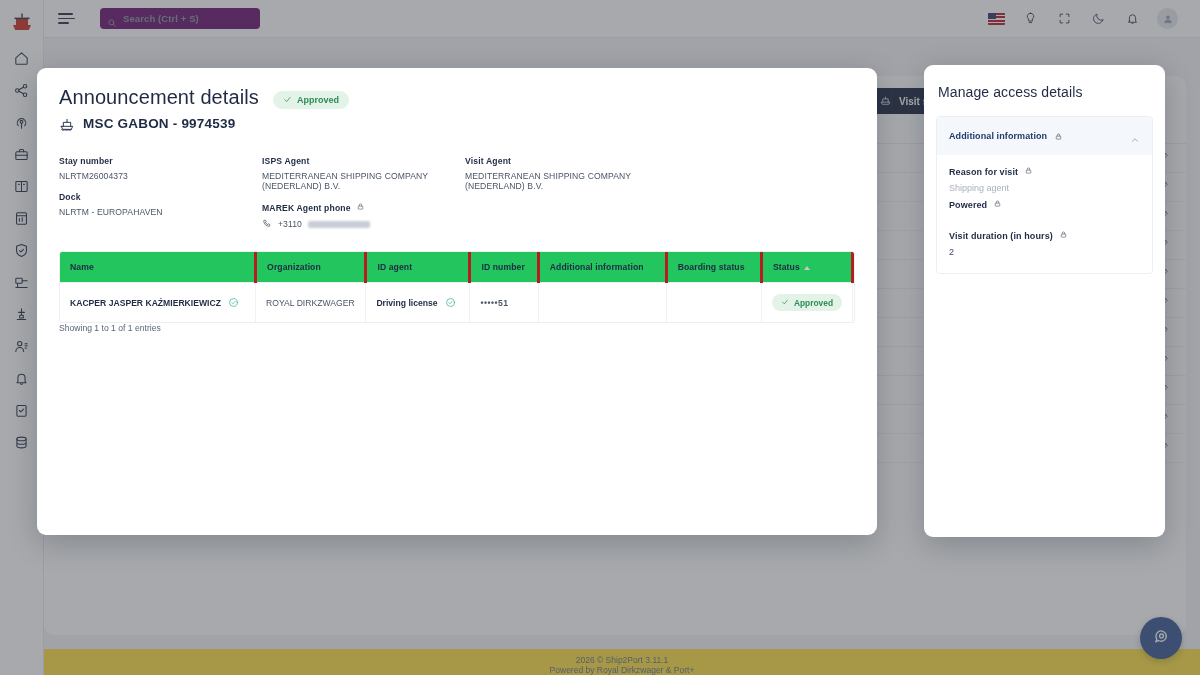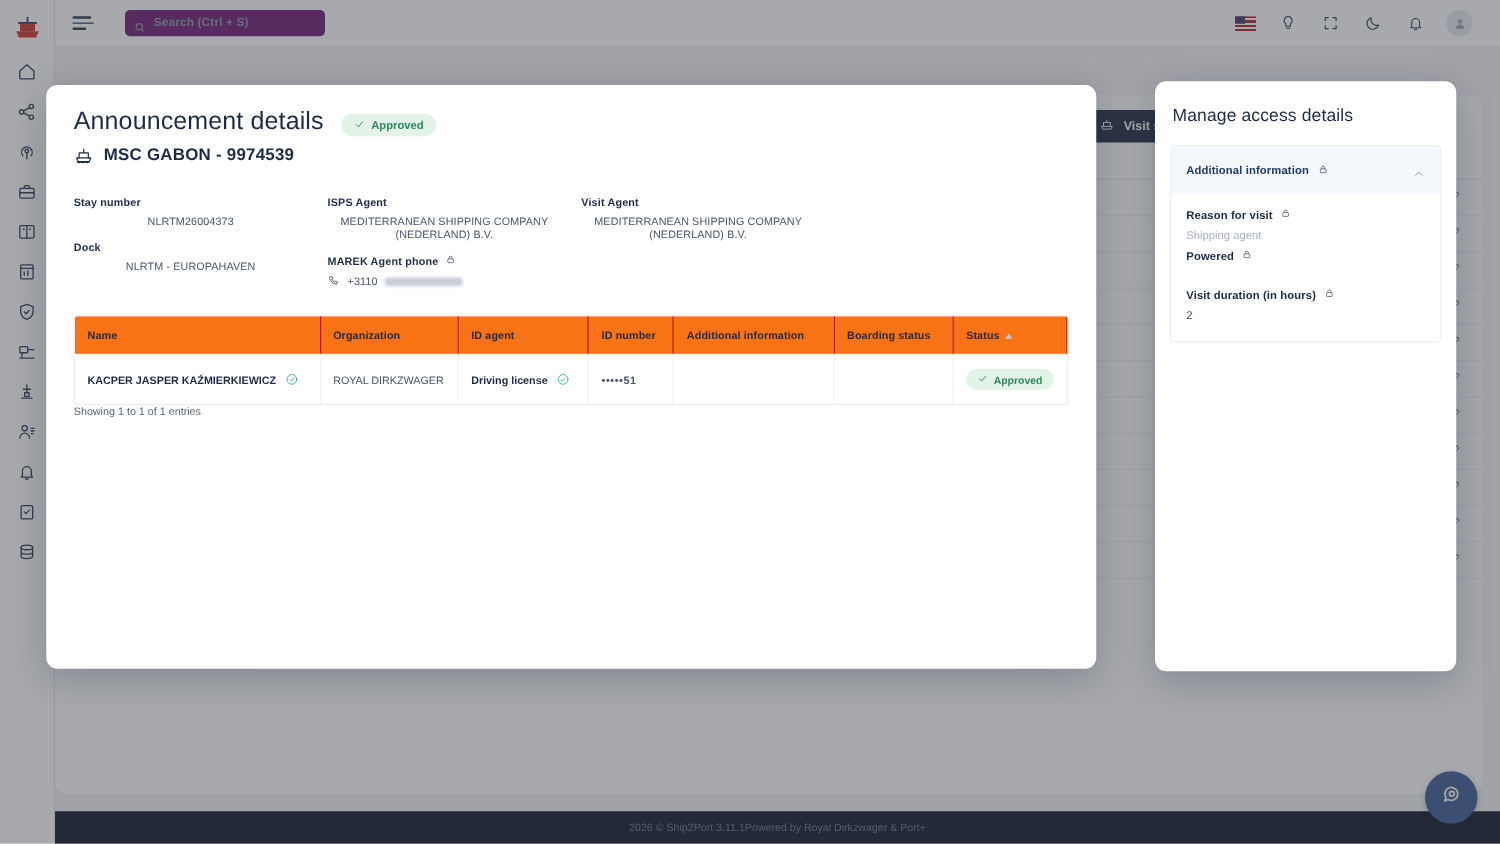--- a/index.html
+++ b/index.html
@@ -87,22 +87,22 @@
   .list-row {
     height: 29px; display: flex; align-items: center; padding: 0 16px;
     font-size: 9.5px; color: #3c4862; border-bottom: 1px solid #f1f2f5;
   }
   .list-row .edit { margin-left: auto; }
   .list-row .edit svg { width: 12px; height: 12px; stroke: #3b4a66; fill: none; stroke-width: 1.4; stroke-linecap: round; stroke-linejoin: round; }
 
   
   .footer {
     position: absolute; left: 44px; bottom: 0; right: 0; height: 26px;
-    display: flex; align-items: center; justify-content: center;
-    padding: 0 14px; font-size: 8.5px; color: #6b7688; background: #0f172a;
+    display: flex; align-items: center; justify-content: flex-end;
+    padding: 0 14px; font-size: 8.5px; color: #6b7688; background: #fde047; flex-direction: column;
   }
 
   .fab {
     position: absolute; right: 18px; bottom: 16px; width: 42px; height: 42px;
     border-radius: 50%; background: #3d5a96; display: flex; align-items: center;
     justify-content: center; cursor: pointer; box-shadow: 0 2px 7px rgba(0,0,0,.22);
   }
   .fab svg { width: 19px; height: 19px; stroke: #fff; fill: none; stroke-width: 1.7; }
 
   
@@ -124,41 +124,41 @@
   .badge svg { width: 9px; height: 9px; stroke: #2e8b57; fill: none; stroke-width: 2; stroke-linecap: round; stroke-linejoin: round; }
 
   .ann-sub { display: flex; gap: 8px; margin-top: 7px; }
   .ann-sub svg { width: 16px; height: 16px; stroke: #1f2b44; fill: none; stroke-width: 1.4; stroke-linejoin: round; stroke-linecap: round; }
   .ann-ship { font-size: 13.5px; font-weight: bold; color: #1f2b44; letter-spacing: .2px; }
 
   .ann-grid {
     display: grid; grid-template-columns: 1fr 1fr 1fr 1fr;
     column-gap: 16px; margin-top: 20px;
   }
-  .fld { margin-bottom: 11px; text-align: center; }
+  .fld { margin-bottom: 11px; }
   .fld-label {
     font-size: 8.6px; font-weight: bold; color: #1f2b44; letter-spacing: .15px;
     display: flex; align-items: center; gap: 5px;
   }
   .fld-value { font-size: 8.6px; color: #4a5568; margin-top: 5px; letter-spacing: .1px; }
   .fld-value.with-icon { display: flex; align-items: center; gap: 6px; }
   .lock svg { width: 9px; height: 9px; stroke: #2c3a52; fill: none; stroke-width: 1.4; }
   .mini svg { width: 10px; height: 10px; }
   .phone-ic svg { stroke: #1f2b44; fill: none; stroke-width: 1.4; }
   .mail-ic { width: 11px; height: 9px; background: #1f2b44; border-radius: 1.5px; display:inline-flex; align-items:center; justify-content:center; }
   .mail-ic svg { width: 8px; height: 6px; stroke: #fff; fill: none; stroke-width: 1.4; }
   .redact { display: inline-block; background: #c9cdd6; border-radius: 2px; height: 7px; vertical-align: middle; filter: blur(1.1px); }
 
   
   .ann-table { margin-top: 10px; border: 1px solid #eceef2; border-radius: 3px; overflow: hidden; }
   .ann-table table { width: 100%; border-collapse: collapse; }
   .ann-table th {
     text-align: left; font-size: 8.6px; color: #1f2b44; font-weight: bold;
-    padding: 10px 10px; background: #f97316; border-bottom: 1px solid #eceef2;
-    border-right: 1px solid #b91c1c; letter-spacing: .1px;
+    padding: 10px 10px; background: #22c55e; border-bottom: 1px solid #eceef2;
+    border-right: 3px solid #b91c1c; letter-spacing: .1px;
   }
   .ann-table td {
     font-size: 8.6px; color: #4a5568; padding: 11px 10px;
     border-right: 1px solid #f1f2f5; vertical-align: middle;
   }
   .ann-table td.strong { font-weight: bold; color: #1f2b44; }
   .cellflex { display: flex; align-items: center; gap: 7px; }
   .check-circle { width: 11px; height: 11px; }
   .check-circle svg { width: 11px; height: 11px; stroke: #34b39a; fill: none; stroke-width: 1.6; stroke-linecap: round; stroke-linejoin: round; }
   .dots { letter-spacing: .5px; font-weight: bold; color: #1f2b44; }

